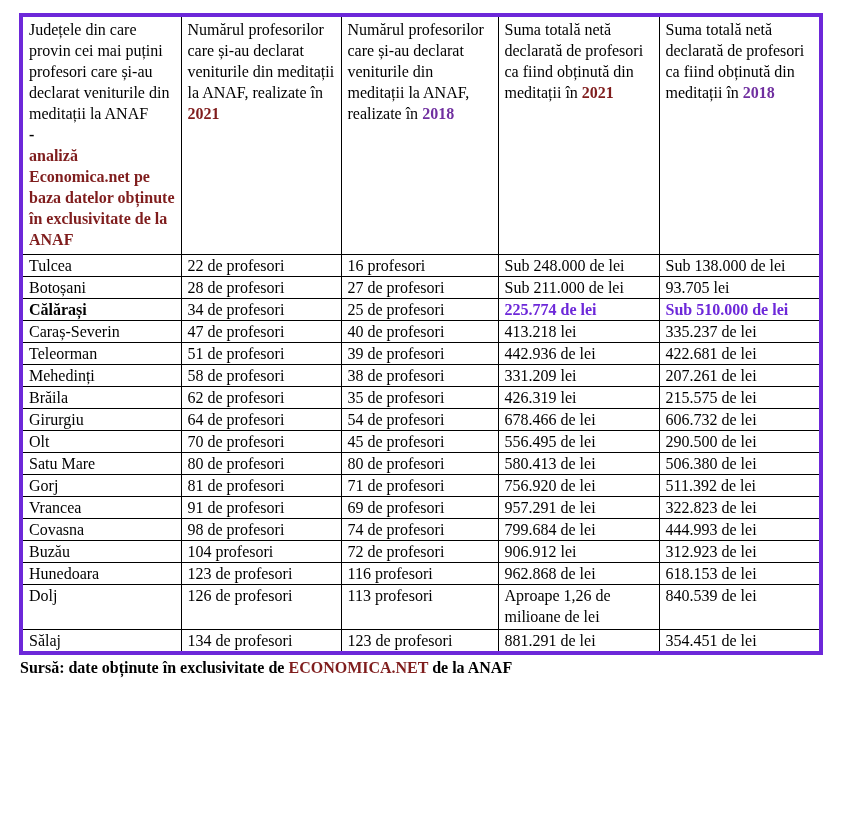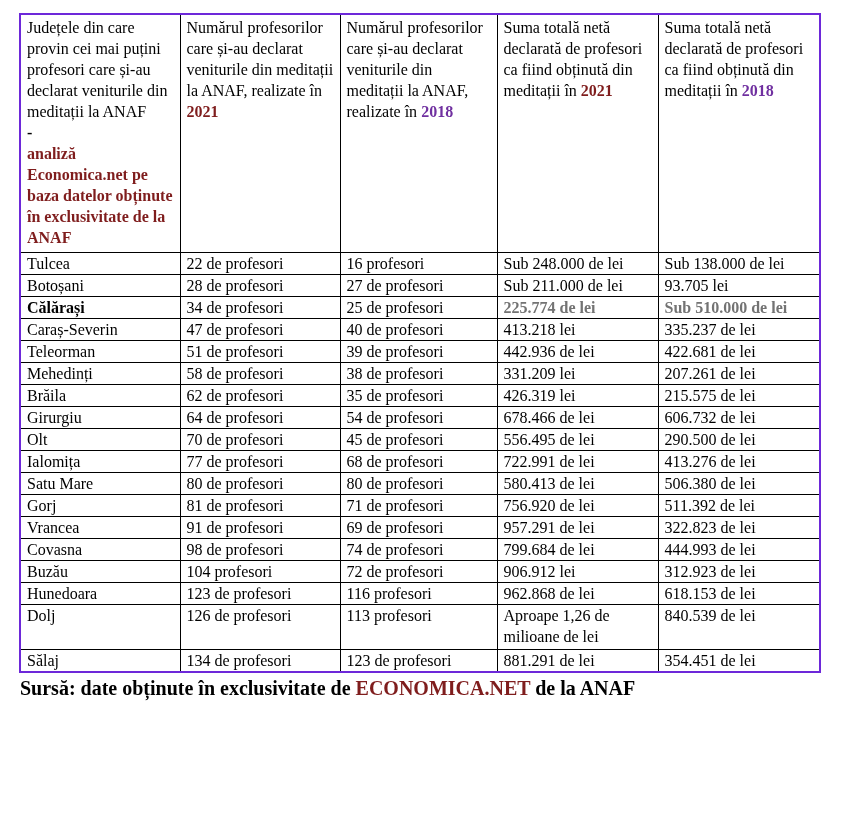--- a/index.html
+++ b/index.html
@@ -1,30 +1,30 @@
 <!DOCTYPE html>
 <html><head>
 <meta charset="utf-8">
 <style>
   html,body{margin:0;padding:0;background:#ffffff;}
   body{width:862px;height:828px;font-family:"Liberation Serif",serif;color:#000;}
   .page{padding:13px 0 0 19px;}
-  table{table-layout:fixed;width:800px;border-collapse:collapse;border:2px solid #6d28d9;font-family:Liberation Serif, serif;}
+  table{table-layout:fixed;width:800px;border-collapse:collapse;border:4px solid #6d28d9;font-family:Liberation Serif, serif;}
   th,td{border:1px solid #000;vertical-align:top;text-align:left;font-weight:normal;
         font-size:16px;line-height:21px;padding:0 4px 0 6px;overflow:hidden;}
   thead th{padding-top:2px;padding-bottom:4px;}
   tbody td{height:21px;}
   tr.tall td{height:44px;}
   .b{font-weight:bold;}
   .c-blue{color:#7f1d1d;}
   .c-lblue{color:#000000;}
   .c-purple{color:#7030a0;}
-  .c-orange{color:#737373;}
+  .c-orange{color:#6d28d9;}
   .c-dred{color:#943634;}
-  .src{margin:4px 16px 0 1px;font-size:20px;}
+  .src{margin:4px 16px 0 1px;font-size:16px;}
   .src span{white-space:pre-wrap;}
 </style>
 </head>
 <body>
 
 <div class="page">
   <table>
     <colgroup>
       <col style="width:160px">
         <col style="width:160px">
@@ -103,27 +103,20 @@
           <td>606.732 de lei</td>
         </tr>
         <tr>
           <td>Olt</td>
           <td>70 de profesori</td>
           <td>45 de profesori</td>
           <td>556.495 de lei</td>
           <td>290.500 de lei</td>
         </tr>
         <tr>
-          <td>Ialomița</td>
-          <td>77 de profesori</td>
-          <td>68 de profesori</td>
-          <td>722.991 de lei</td>
-          <td>413.276 de lei</td>
-        </tr>
-        <tr>
           <td>Satu Mare</td>
           <td>80 de profesori</td>
           <td>80 de profesori</td>
           <td>580.413 de lei</td>
           <td>506.380 de lei</td>
         </tr>
         <tr>
           <td>Gorj</td>
           <td>81 de profesori</td>
           <td>71 de profesori</td>

